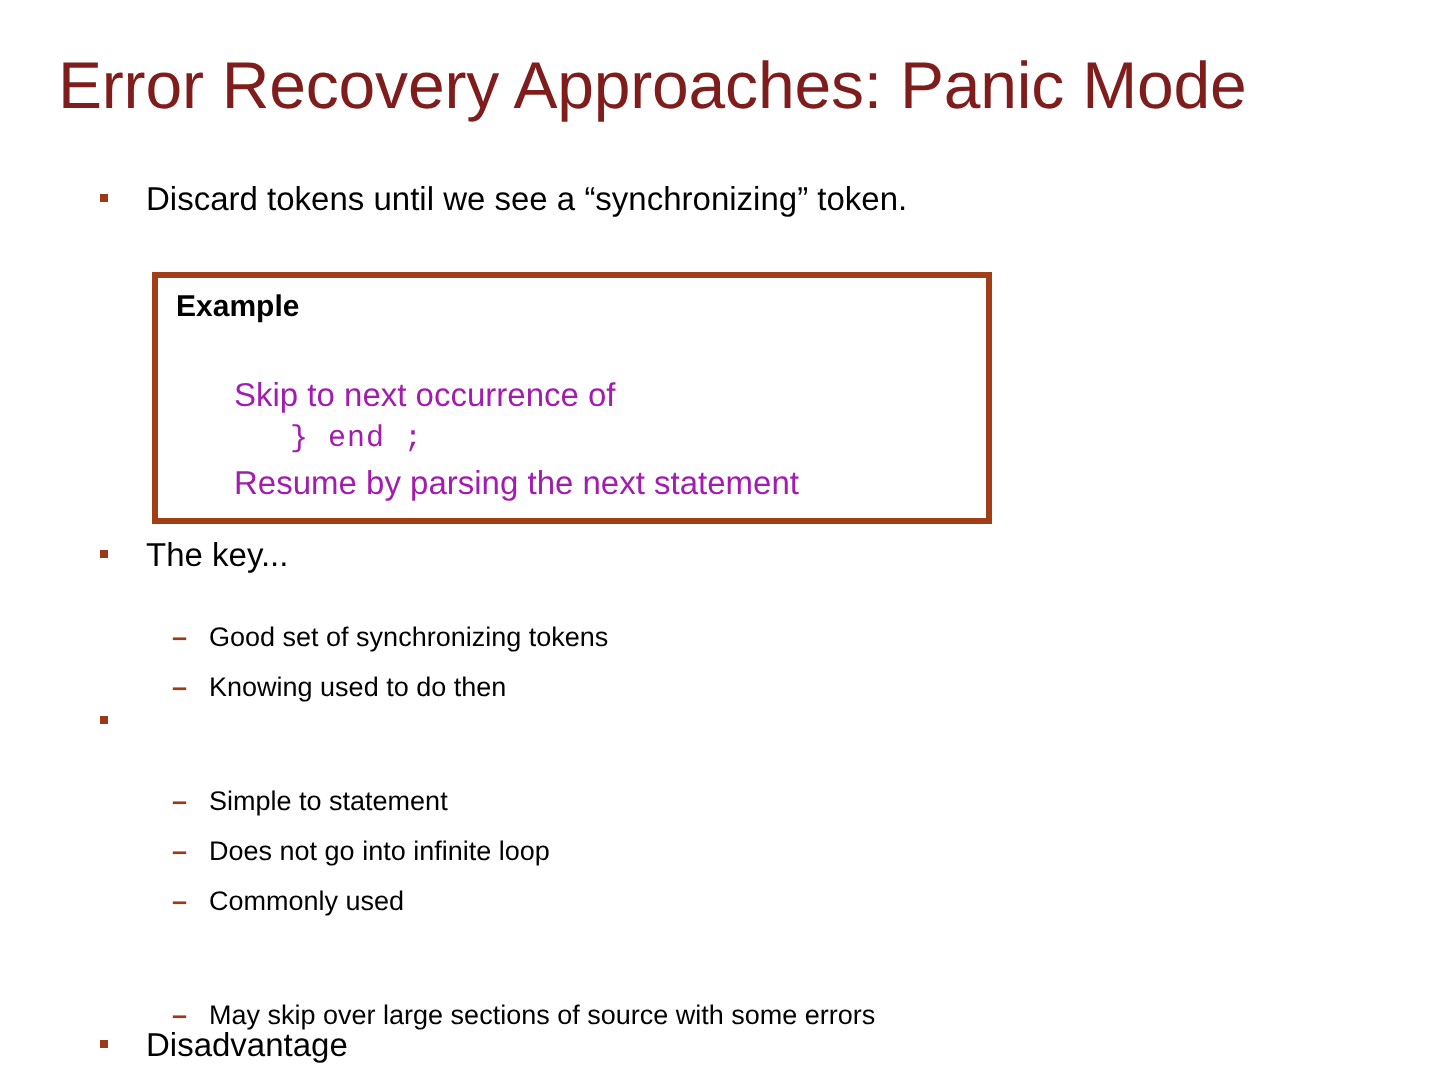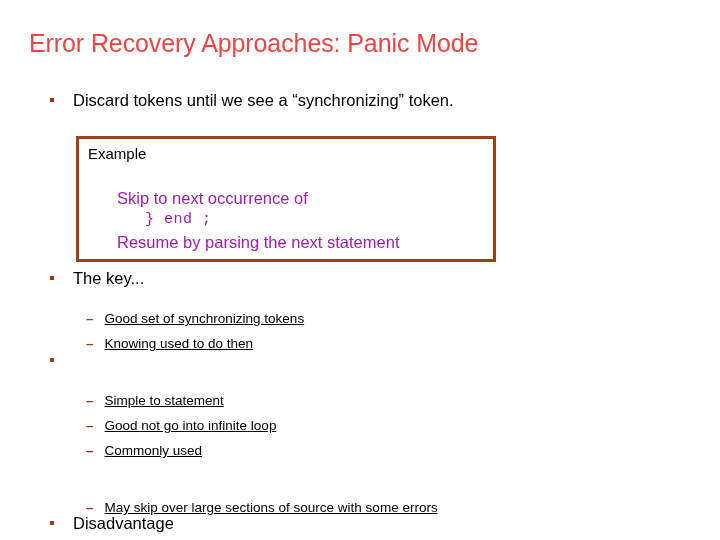--- a/index.html
+++ b/index.html
@@ -20,24 +20,24 @@
   .slide {
     position: absolute;
     inset: 0;
   }
 
   
   .slide-title {
     position: absolute;
     left: 29px;
     top: 28px;
-    font-size: 25px;
+    font-size: 33px;
     line-height: 30px;
     font-weight: 400;
-    color: #ef4444;
+    color: #7f1d1d;
     letter-spacing: -0.1px;
     white-space: nowrap;
   }
 
   
   .row {
     position: absolute;
     display: flex;
     align-items: baseline;
     white-space: nowrap;
@@ -69,41 +69,40 @@
     line-height: 17px;
     font-weight: 700;
     flex: 0 0 auto;
   }
   .l2-gap { display:inline-block; width: 11px; flex:0 0 auto; }
 
   .l2-text {
     font-size: 13.5px;
     line-height: 17px;
     color: #000000;
-    text-decoration: underline;
   }
 
   
   .example-box {
     position: absolute;
     left: 76px;
     top: 136px;
     width: 420px;
     height: 126px;
     border: 3px solid #A03E18;
     box-sizing: border-box;
     background: #ffffff;
   }
   .example-heading {
     position: absolute;
     left: 9px;
     top: 5px;
     font-size: 15px;
     line-height: 19px;
-    font-weight: 400;
+    font-weight: 700;
     color: #000000;
     white-space: nowrap;
   }
   .example-body {
     position: absolute;
     left: 38px;
     top: 48px;
     white-space: nowrap;
   }
   .ex-line {
@@ -161,21 +160,21 @@
     <span class="l1-gap"></span>
   </div>
   <div class="row" style="left:86px; top:392px;">
     <span class="dash">–</span>
     <span class="l2-gap"></span>
     <span class="l2-text">Simple to statement</span>
   </div>
   <div class="row" style="left:86px; top:417px;">
     <span class="dash">–</span>
     <span class="l2-gap"></span>
-    <span class="l2-text">Good not go into infinite loop</span>
+    <span class="l2-text">Does not go into infinite loop</span>
   </div>
   <div class="row" style="left:86px; top:442px;">
     <span class="dash">–</span>
     <span class="l2-gap"></span>
     <span class="l2-text">Commonly used</span>
   </div>
 
   <div class="row" style="left:50px; top:469px;margin-top:44px;">
     <span class="bullet-sq"></span>
     <span class="l1-gap"></span>

